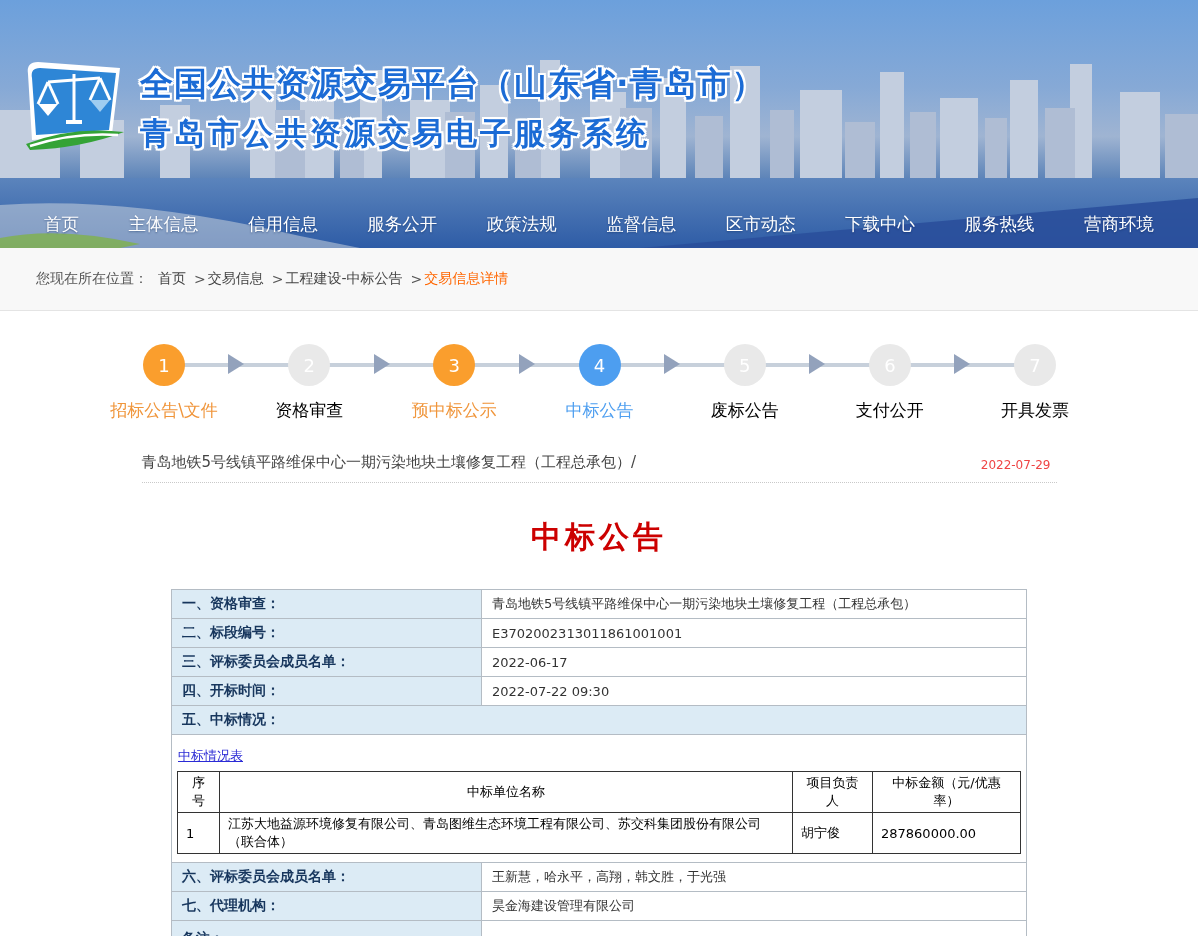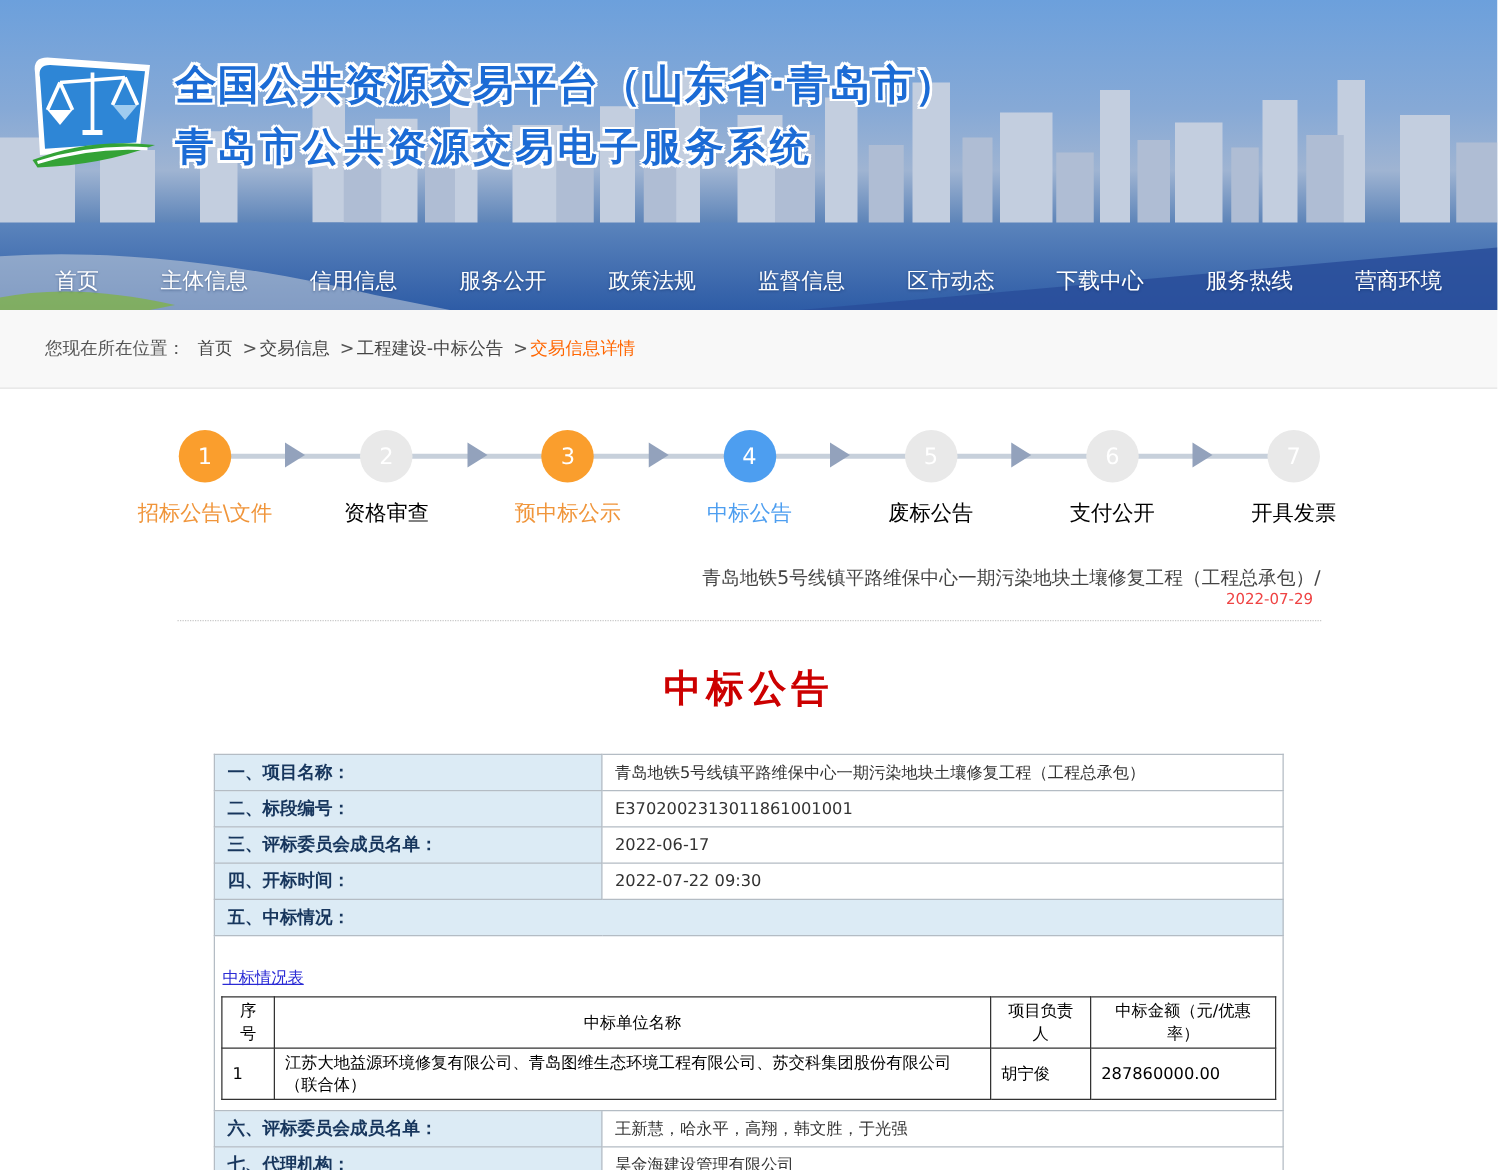--- a/index.html
+++ b/index.html
@@ -3,21 +3,21 @@
 <meta charset="utf-8">
 <style>
   * { margin:0; padding:0; box-sizing:border-box; }
   html,body { width:1198px; height:936px; overflow:hidden; background:#fff;
               font-family:"DejaVu Sans","Liberation Sans",sans-serif; }
 
   
   .header { position:relative; width:1198px; height:248px; overflow:hidden;
             background:linear-gradient(180deg,#6CA0DC 0%,#86A9D6 35%,#9FB4D2 55%,#5D84B8 72%,#3A67A8 100%); }
   .header-bg { position:absolute; left:0; top:0; width:100%; height:100%; }
-  .brand { position:absolute; left:22px; top:40px; display:flex; align-items:flex-start; }
+  .brand { position:absolute; left:22px; top:56px; display:flex; align-items:flex-start; }
   .logo { width:108px; height:106px; margin-right:10px; }
   .brand-titles { padding-top:6px; }
   .brand-line1 { font-size:33px; font-weight:bold; color:#1B6BD5; letter-spacing:1px;
     text-shadow:-2px -2px 0 #fff,2px -2px 0 #fff,-2px 2px 0 #fff,2px 2px 0 #fff,0 2px 0 #fff,0 -2px 0 #fff,2px 0 0 #fff,-2px 0 0 #fff; }
   .brand-line2 { margin-top:6px; font-size:31px; font-weight:bold; color:#1B6BD5; letter-spacing:3px;
     text-shadow:-2px -2px 0 #fff,2px -2px 0 #fff,-2px 2px 0 #fff,2px 2px 0 #fff,0 2px 0 #fff,0 -2px 0 #fff,2px 0 0 #fff,-2px 0 0 #fff; }
   .main-nav { position:absolute; left:0; bottom:12px; width:100%; display:flex;
               justify-content:space-between; padding:0 44px; }
   .main-nav a { color:#fff; font-size:17.5px; text-decoration:none; text-shadow:0 1px 2px rgba(0,30,80,.45); cursor:pointer; }
 
@@ -38,36 +38,36 @@
   .step.active .step-circle { background:#4D9EF0; } .step.active .step-label { color:#4D9EF0; }
   .step.todo  .step-circle { background:#E9E9E9; } .step.todo  .step-label { color:#000000; }
   .step.done, .step.active { cursor:pointer; }
   .connector { flex:1; position:relative; height:42px; z-index:1; }
   .connector::before { content:""; position:absolute; left:-10px; right:-10px; top:19px; height:4px; background:#C7D0DB; }
   .connector::after { content:""; position:absolute; left:42%; top:10px;
                       border-left:16px solid #93A2BC; border-top:10px solid transparent; border-bottom:10px solid transparent; }
 
   
   .project-row { width:915px; margin:31px auto 0; display:flex; justify-content:space-between;
-                 align-items:flex-end; padding-bottom:10px; border-bottom:1px dotted #C9C9C9;flex-direction:column; }
+                 align-items:flex-end; padding-bottom:10px; border-bottom:1px dotted #C9C9C9; }
   .project-title { font-size:15px; color:#444; }
   .project-date { font-size:12px; color:#ef4444; padding-right:6px; }
 
   
   .announce-title { text-align:center; margin-top:34px; font-size:30px; font-weight:bold; color:#CC0000;
                     font-family:"DejaVu Serif","Liberation Serif",serif; letter-spacing:4px; }
   table.main-table { width:856px; margin:31px auto 0; border-collapse:collapse; font-size:13px; color:#333; }
   table.main-table > tbody > tr > td { border:1px solid #B4BCC4; }
   td.lbl { background:#DCEBF5; color:#17365D; font-weight:bold; font-size:14px;
            width:310px; padding:5px 10px; height:28px; }
   td.val { padding:5px 10px; height:28px; background:#fff; }
   td.section-lbl { background:#DCEBF5; color:#17365D; font-weight:bold; font-size:14px; padding:5px 10px; height:28px; }
   td.award-cell { padding:12px 5px 8px 5px; background:#fff; }
   .award-link { display:inline-block; color:#2B2BD5; text-decoration:underline; font-size:13px;
-                margin:12px 0 6px 1px; cursor:pointer; }
+                margin:0 0 6px 1px; cursor:pointer; }
   table.inner { width:100%; border-collapse:collapse; font-size:13px; color:#000; }
   table.inner th, table.inner td { border:1px solid #333; height:36px; padding:2px 8px; font-weight:normal; }
   table.inner th { text-align:center; }
   td.c-seq { width:42px; text-align:left; }
   td.c-mgr { width:80px; }
   td.c-amt { width:148px; }
   td.remark-val { height:36px; background:#fff; }
   td.remark-lbl { height:36px; }
 </style>
 </head>
@@ -212,21 +212,21 @@
 <div class="project-row">
   <span class="project-title">青岛地铁5号线镇平路维保中心一期污染地块土壤修复工程（工程总承包）/</span>
   <span class="project-date">2022-07-29</span>
 </div>
 
 <h1 class="announce-title">中标公告</h1>
 
 <table class="main-table">
   <tbody>
     <tr>
-      <td class="lbl">一、项目名称：</td>
+      <td class="lbl">一、资格审查：</td>
       <td class="val">青岛地铁5号线镇平路维保中心一期污染地块土壤修复工程（工程总承包）</td>
     </tr>
     <tr>
       <td class="lbl">二、标段编号：</td>
       <td class="val">E3702002313011861001001</td>
     </tr>
     <tr>
       <td class="lbl">三、评标委员会成员名单：</td>
       <td class="val">2022-06-17</td>
     </tr>

